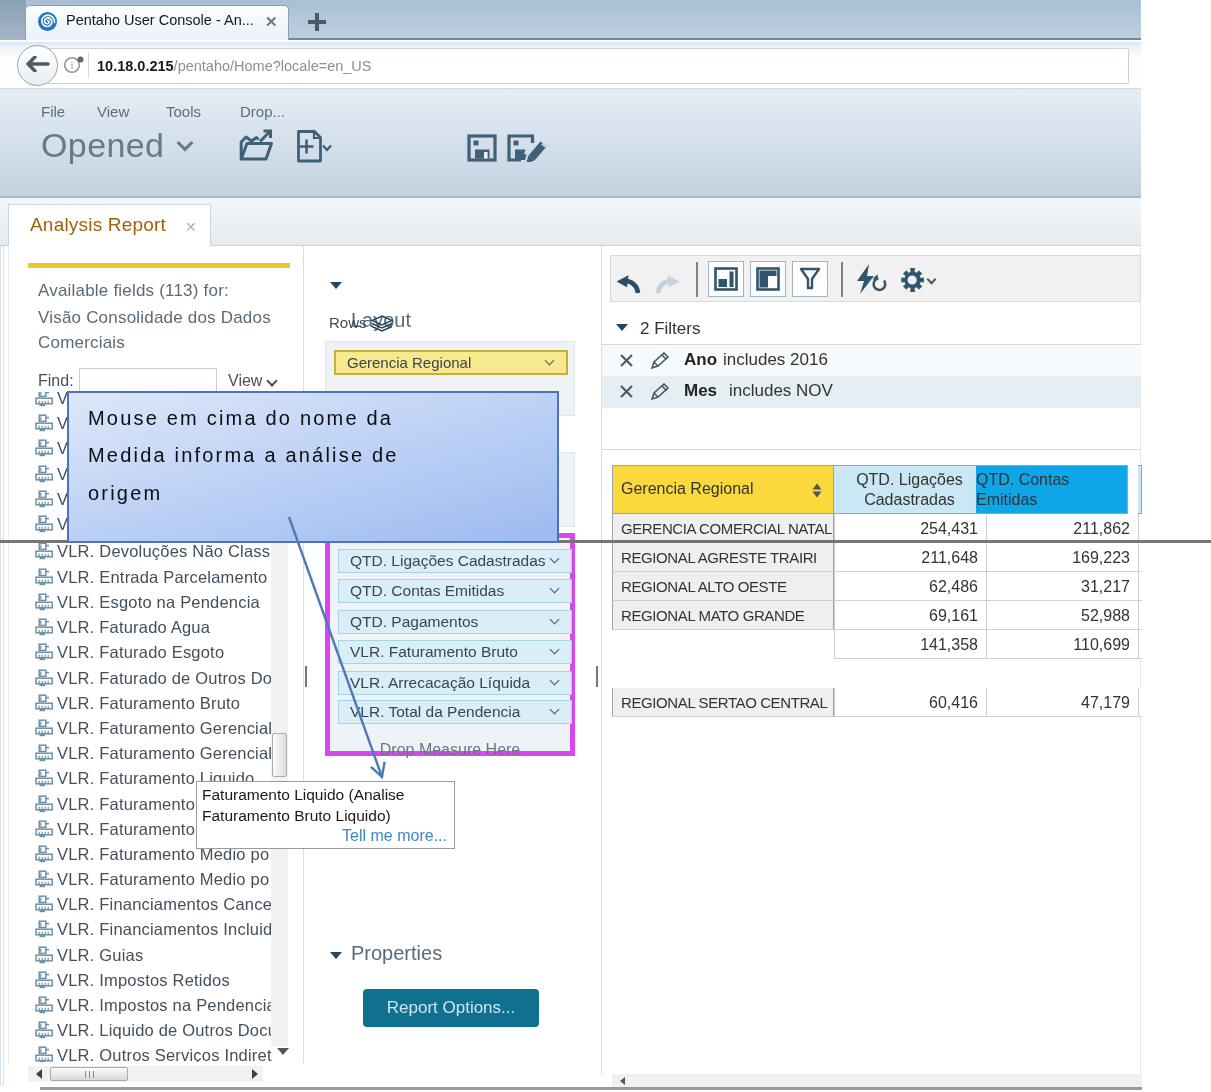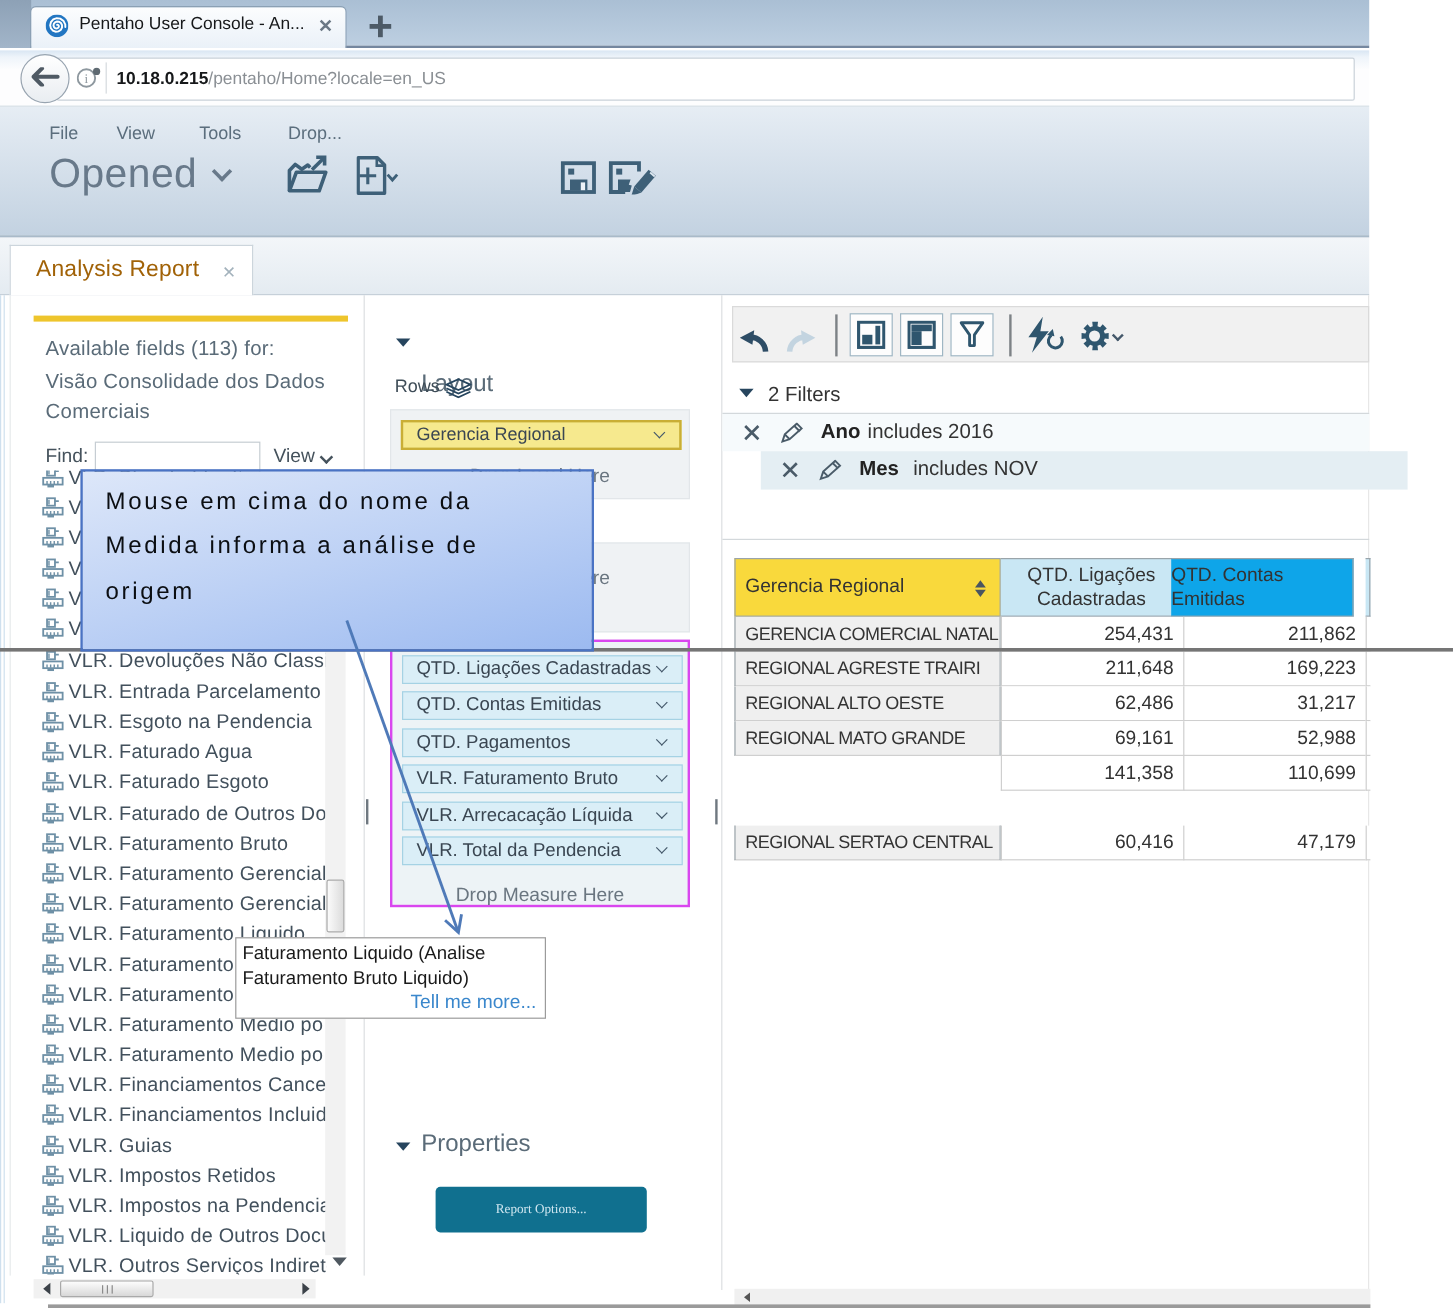--- a/index.html
+++ b/index.html
@@ -57,28 +57,28 @@
 .grip { top:1071px; width:1px; height:7px; background:#8a8a8a; }
 #hsb-left { left:36px; top:1069px; width:0; height:0; border-top:5px solid transparent; border-bottom:5px solid transparent; border-right:6px solid #3c4249; }
 #hsb-right { left:252px; top:1069px; width:0; height:0; border-top:5px solid transparent; border-bottom:5px solid transparent; border-left:6px solid #3c4249; }
 
 
 .tri-down { width:0; height:0; border-left:6px solid transparent; border-right:6px solid transparent; border-top:7px solid #26455e; }
 #layout-hdr { left:351px; top:272px; font-size:20px; color:#5a6b78;margin-top:37px; }
 #rows-lbl { left:329px; top:314px; font-size:15px; color:#3e4c57;text-align:right; }
 #rowsbox { left:325px; top:341px; width:250px; height:75px; background:#eff2f4; border:1px solid #e2e6e9; }
 #colsbox { left:325px; top:452px; width:250px; height:75px; background:#eff2f4; border:1px solid #e2e6e9; }
-#measbox { left:325px; top:533px; width:250px; height:223px; background:#edf3f6; border:2px solid #d946ef; }
+#measbox { left:325px; top:533px; width:250px; height:223px; background:#edf3f6; border:5px solid #d946ef; }
 .ychip { position:absolute; left:8px; top:8px; width:234px; height:25px; background:#f6e98e; border:2px solid #c9ae35; color:#3a4652; font-size:15px; line-height:21px; padding-left:11px; }
 .droptext { position:absolute; width:100%; text-align:center; font-size:16px; color:#6a7680; }
 .bchip { position:absolute; left:8px; width:234px; height:24px; background:#daeef7; border:1px solid #a5d2e4; color:#3a4652; font-size:15.5px; line-height:22px; padding-left:11px; }
 .chev { position:absolute; right:13px; top:5px; width:7px; height:7px; border-right:1.8px solid #44586a; border-bottom:1.8px solid #44586a; transform:rotate(45deg); }
 .chev2 { position:absolute; width:7px; height:7px; border-right:2px solid #44586a; border-bottom:2px solid #44586a; transform:rotate(45deg); }
 #props-hdr { left:351px; top:942px; font-size:20px; color:#5a6b78; }
-#repbtn { left:363px; top:989px; width:176px; height:38px; background:#10708f; border-radius:4px; color:#cfe6f0; font-size:11px; text-align:center; line-height:38px;font-family:Liberation Serif, serif; }
+#repbtn { left:363px; top:989px; width:176px; height:38px; background:#10708f; border-radius:4px; color:#cfe6f0; font-size:17px; text-align:center; line-height:38px; }
 
 
 #toolbar { left:610px; top:255px; width:531px; height:47px; background:#f1f1f1; border:1px solid #dadada; }
 .tbsep { position:absolute; top:6px; width:1.5px; height:35px; background:#7d8286; }
 .tbox { position:absolute; top:5px; width:36px; height:36px; background:#fdfdfd; border:1px solid #9fb6c3; }
 #filters-hdr { left:640px; top:319px; font-size:17px; color:#333; }
 .frow { left:602px; width:539px; height:32px; }
 .frow .fx { position:absolute; left:17px; top:8px; width:15px; height:15px; }
 .frow .fname { position:absolute; left:82px; top:5px; font-size:17px; font-weight:bold; color:#222; }
 .frow .fval { position:absolute; top:5px; font-size:17px; color:#333; }
@@ -92,21 +92,21 @@
 .hc3 { left:364px; width:152px; background:#0ea5e9; border-left:none; }
 .hc4 { left:526px; width:4px; background:#c9e7f4; border-left:none; }
 .trow { position:absolute; width:531px; height:29px; }
 .tlabel { position:absolute; left:0; width:222px; height:29px; background:#efefef; border-left:1px solid #9aa4aa; border-right:1px solid #9aa4aa; border-bottom:1px solid #cfcfcf; padding:6px 0 0 8px; white-space:nowrap; font-size:15px; letter-spacing:-0.4px; }
 .tval { position:absolute; width:152px; height:29px; background:#fff; border-left:1px solid #cfcfcf; border-bottom:1px solid #cfcfcf; padding:6px 8px 0 0; text-align:right; }
 #rp-hsb { left:612px; top:1074px; width:530px; height:14px; background:#f0f0f0; }
 #rp-hsb-left { left:620px; top:1077px; width:0; height:0; border-top:4px solid transparent; border-bottom:4px solid transparent; border-right:5px solid #555; }
 
 
 #grayline { left:0; top:540px; width:1211px; height:2.5px; background:#757575; }
-#callout { left:67px; top:391px; width:428px; height:152px; background:linear-gradient(165deg,#dde7f9 0%,#bdd1f5 50%,#9cbaf0 100%); border:2px solid #4a73c4; }
+#callout { left:67px; top:391px; width:492px; height:152px; background:linear-gradient(165deg,#dde7f9 0%,#bdd1f5 50%,#9cbaf0 100%); border:2px solid #4a73c4; }
 #callout div { position:absolute; left:19px; font-size:20px; color:#0b0e12; letter-spacing:2.2px; }
 #tooltip { left:196px; top:781px; width:259px; height:68px; background:#fff; border:1px solid #9b9b9b; }
 #tooltip .t1 { position:absolute; left:5px; top:4px; font-size:15.5px; color:#1a1a1a; }
 #tooltip .t2 { position:absolute; left:5px; top:25px; font-size:15.5px; color:#1a1a1a; }
 #tooltip .t3 { position:absolute; right:7px; top:45px; font-size:16px; color:#3a87cc; }
 </style>
 </head>
 <body>
 <div id="page">
 
@@ -639,21 +639,21 @@
   <div class="abs frow" style="top:344px;background:#f6fafc;border-top:1px solid #d3d8db;">
     <svg class="fx" viewBox="0 0 15 15">
         <path d="M2 2 L13 13 M13 2 L2 13" stroke="#4a5b68" stroke-width="2.2"></path>
       </svg>
     <svg style="position:absolute;left:48px;top:7px" width="20" height="18" viewBox="0 0 20 18">
       <path d="M2 16 L4 10 L14 1 L18 5 L8 14 Z M4 10 L8 14 M14 1 L12 3 L16 7 L18 5" fill="none" stroke="#4a5b68" stroke-width="1.6"></path>
     </svg>
     <div class="fname">Ano</div>
     <div class="fval" style="left:121px">includes 2016</div>
   </div>
-  <div class="abs frow" style="top:376px;background:#e4eef3;margin-left:32px;">
+  <div class="abs frow" style="top:376px;background:#e4eef3;">
     <svg class="fx" viewBox="0 0 15 15">
         <path d="M2 2 L13 13 M13 2 L2 13" stroke="#4a5b68" stroke-width="2.2"></path>
       </svg>
     <svg style="position:absolute;left:48px;top:7px" width="20" height="18" viewBox="0 0 20 18">
       <path d="M2 16 L4 10 L14 1 L18 5 L8 14 Z M4 10 L8 14 M14 1 L12 3 L16 7 L18 5" fill="none" stroke="#4a5b68" stroke-width="1.6"></path>
     </svg>
     <div class="fname">Mes</div>
     <div class="fval" style="left:127px">includes NOV</div>
   </div>
   <div class="abs" id="fbottom"></div>

